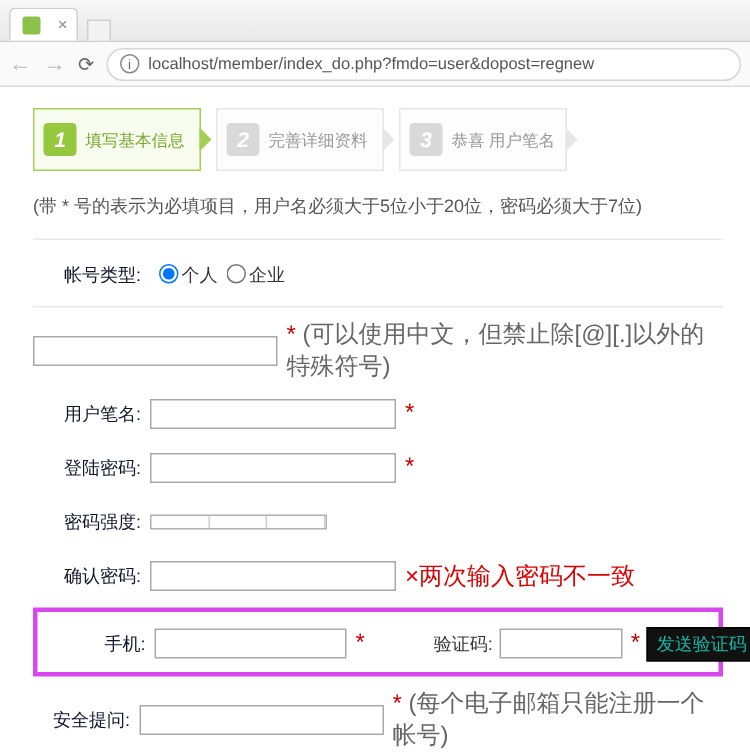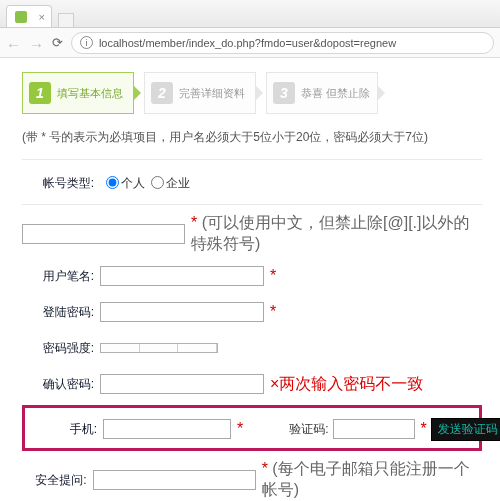--- a/index.html
+++ b/index.html
@@ -29,21 +29,21 @@
 .row { display:flex; align-items:center; min-height:30px; margin-bottom:6px; }
 .lbl { width:78px; text-align:right; padding-right:6px; color:#0f172a; font-size:12px;}
 .txt { height:20px; border:1px solid #a9a9a9; padding:1px 3px; font-size:12px; background:#fff; }
 .w170 { width:164px; }
 .w130 { width:128px; }
 .w90 { width:82px; }
 .after { margin-left:6px; color:#666; font-size:16px; }
 .star { color:#c00; }
 .err { color:#d00; }
 .radio { margin:0 2px 0 6px; vertical-align:-2px;}
-.redbox { border:3px solid #be185d; padding:6px 0 4px 0; margin: 2px 0 8px 0; display:flex; align-items:center;}
+.redbox { border:3px solid #d946ef; padding:6px 0 4px 0; margin: 2px 0 8px 0; display:flex; align-items:center;}
 .redbox .row { margin-bottom:0; }
 .select { height:20px; border:1px solid #a9a9a9; font-size:12px; width:128px; }
 .pwdbar { width:118px; height:10px; border:1px solid #b0b0b0; background:#fdfdfd; display:flex;}
 .pwdbar > div { flex:1; border-right:1px solid #cfcfcf; }
 .btn-black { background:#111; color:#14b8a6; border:1px solid #000; padding:2px 6px; font-size:12px; cursor:pointer; }
 .divider { border-top:1px solid #e9e9e9; margin:6px 0 8px 0; }
 </style>
 </head>
 <body>
 
@@ -71,21 +71,21 @@
   <div class="step active">
     <div class="step-num">1</div>
     <div class="step-label">填写基本信息</div>
   </div>
   <div class="step">
     <div class="step-num">2</div>
     <div class="step-label">完善详细资料</div>
   </div>
   <div class="step">
     <div class="step-num">3</div>
-    <div class="step-label">恭喜 但禁止除</div>
+    <div class="step-label">恭喜 用户笔名</div>
   </div>
 </div>
 
 <div class="hint">(带 * 号的表示为必填项目，用户名必须大于5位小于20位，密码必须大于7位)</div>
 <div class="divider"></div>
 
 <div class="row">
   <div class="lbl">帐号类型:</div>
   <label><input type="radio" class="radio" name="at" checked="" style=""><span>个人</span></label>
   <label><input type="radio" class="radio" name="at" style=""><span>企业</span></label>

